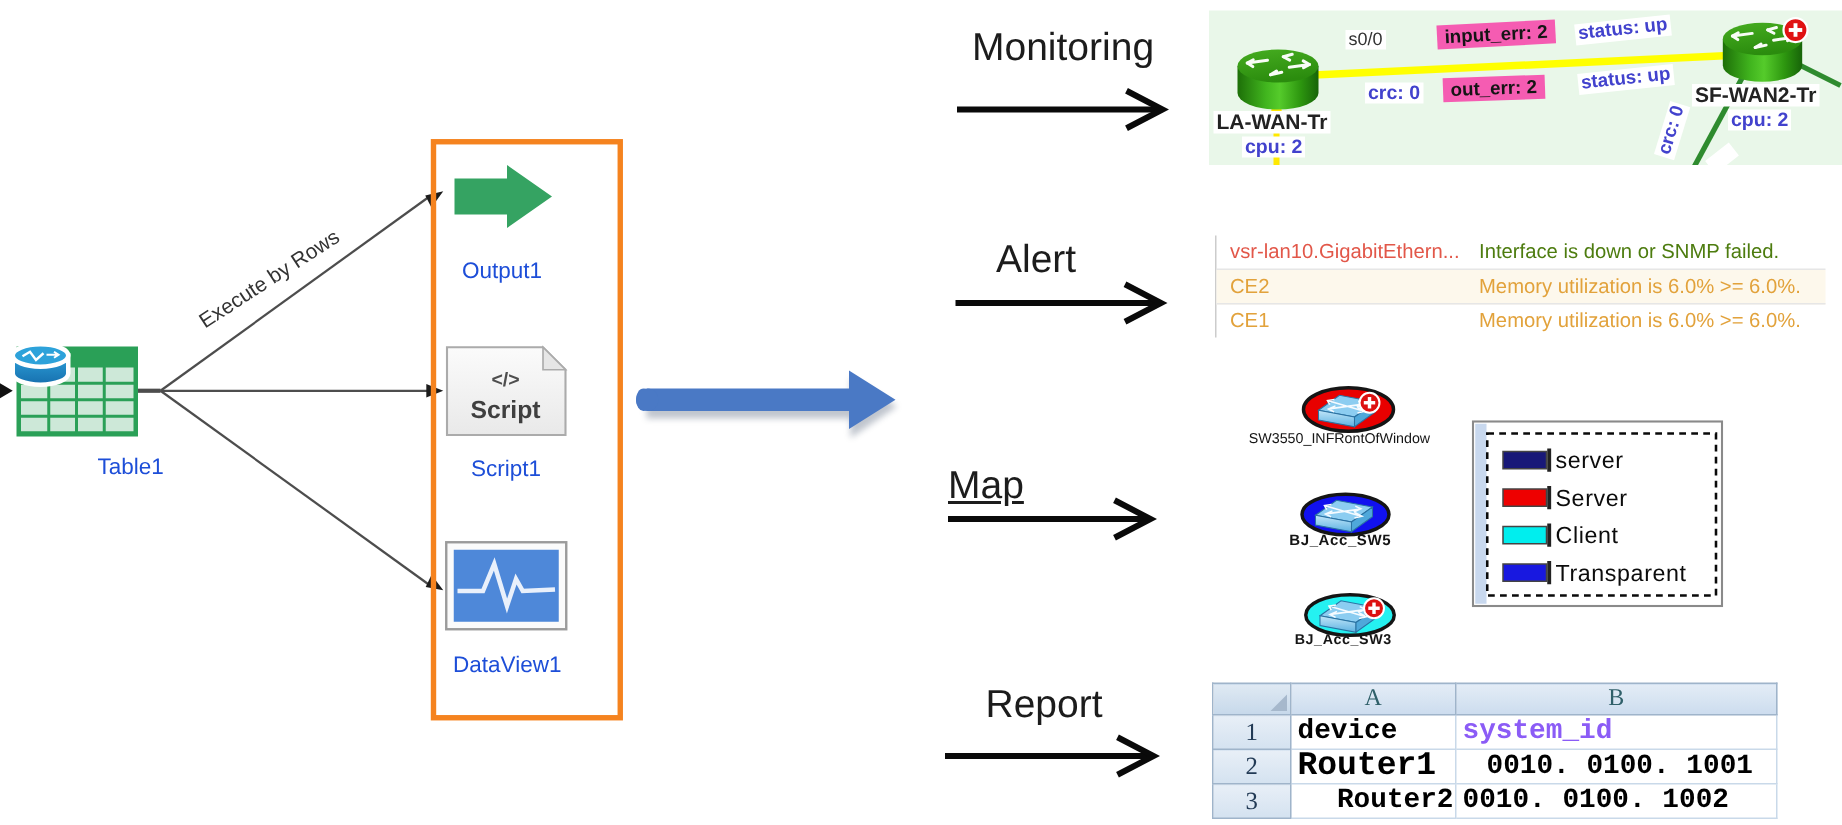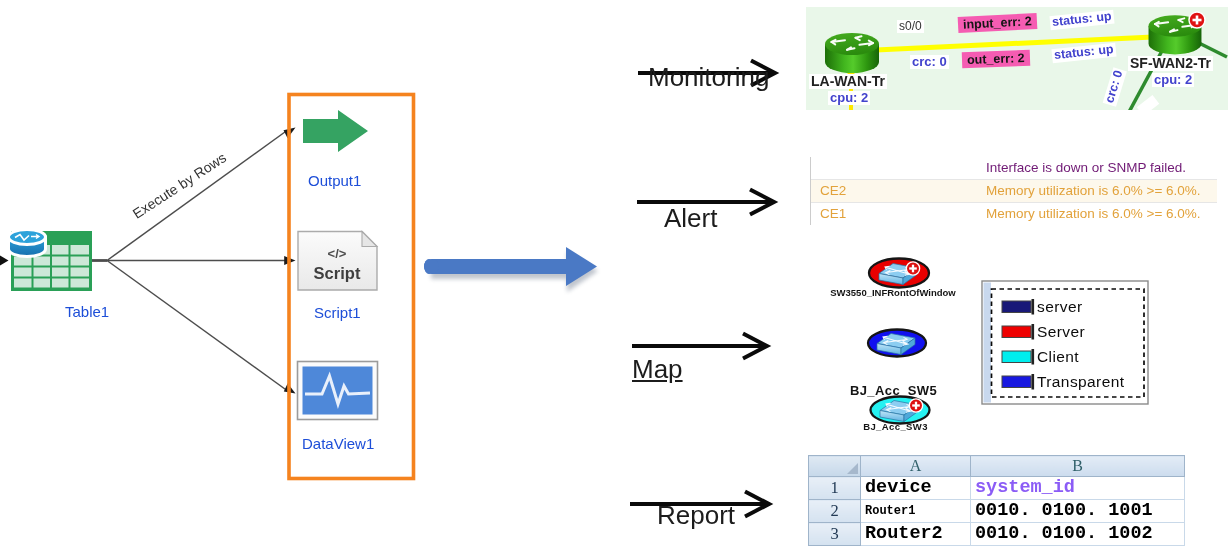--- a/index.html
+++ b/index.html
@@ -1,19 +1,19 @@
 <!DOCTYPE html>
 <html><head>
 <meta charset="utf-8">
 <style>
   html,body{margin:0;padding:0;}
   body{width:1228px;height:550px;background:#fff;font-family:"Liberation Sans",sans-serif;overflow:hidden;position:relative;}
   .abs{position:absolute;}
   .lbl{color:#1d4ed8;font-size:15px;}
-  .sect{color:#1c1c1c;font-size:26px;margin-top:46px;}
+  .sect{color:#1c1c1c;font-size:26px;}
   .wbox{background:#fff;padding:0 2px;line-height:1.1;white-space:nowrap;}
   .blue{color:#4242cd;font-weight:bold;font-size:13px;}
   .pink{background:#f55cb2;color:#151515;font-weight:bold;font-size:12.5px;padding:1px 5px;white-space:nowrap;}
 </style>
 </head>
 <body>
 <svg class="abs" style="left:0;top:0;z-index:1;" width="1228" height="550" viewBox="0 0 1228 550">
   <defs>
     <clipPath id="monclip">
         <rect x="806" y="7" width="422" height="103"></rect>
@@ -210,56 +210,57 @@
 <div class="abs pink" style="left:962px;top:51px;z-index:2;transform:rotate(-2deg);">out_err: 2</div>
 <div class="abs wbox blue" style="left:1052px;top:46px;z-index:2;transform:rotate(-6deg);font-size:12.5px;">status: up</div>
 <div class="abs wbox" style="left:809px;top:74px;z-index:2;font-size:14px;font-weight:bold;color:#222;">LA-WAN-Tr</div>
 <div class="abs wbox blue" style="left:828px;top:91px;z-index:2;">cpu: 2</div>
 <div class="abs wbox" style="left:1128px;top:56px;z-index:2;font-size:14px;font-weight:bold;color:#222;">SF-WAN2-Tr</div>
 <div class="abs wbox blue" style="left:1152px;top:73px;z-index:2;">cpu: 2</div>
 <div class="abs wbox blue" style="left:1096px;top:80px;z-index:2;transform:rotate(-73deg);font-size:12.5px;">crc: 0</div>
 
 <div class="abs" style="left:810px;top:157px;width:406px;height:68px;z-index:2;border-left:1px solid #ccc;font-size:13.5px;">
   <div style="height:22px;line-height:22px;border-bottom:1px solid #e6e6e6;position:relative;">
-    <span style="position:absolute;left:175px;color:#701a75;">Interface is down or SNMP failed.</span>
+    <span style="position:absolute;left:9px;color:#e25749;">vsr-lan10.GigabitEthern...</span>
+    <span style="position:absolute;left:175px;color:#4d7c0f;">Interface is down or SNMP failed.</span>
   </div>
   <div style="height:22px;line-height:22px;border-bottom:1px solid #e6e6e6;background:#fdf8ec;position:relative;">
     <span style="position:absolute;left:9px;color:#e2a23b;text-align:right;">CE2</span>
     <span style="position:absolute;left:175px;color:#e2a23b;">Memory utilization is 6.0% &gt;= 6.0%.</span>
   </div>
   <div style="height:22px;line-height:22px;position:relative;">
     <span style="position:absolute;left:9px;color:#e2a23b;">CE1</span>
     <span style="position:absolute;left:175px;color:#e2a23b;">Memory utilization is 6.0% &gt;= 6.0%.</span>
   </div>
 </div>
 
-<div class="abs" style="left:823px;top:287px;width:140px;text-align:center;z-index:2;font-size:9.5px;font-weight:bold;color:#151515;">SW3550_INFRontOfWindow</div>
-<div class="abs" style="left:840px;top:355px;width:107px;text-align:center;z-index:2;font-size:13px;font-weight:bold;color:#151515;letter-spacing:0.4px;margin-top:28px;">BJ_Acc_SW5</div>
+<div class="abs" style="left:823px;top:287px;width:140px;text-align:center;z-index:2;font-size:9.5px;font-weight:normal;color:#151515;">SW3550_INFRontOfWindow</div>
+<div class="abs" style="left:840px;top:355px;width:107px;text-align:center;z-index:2;font-size:10px;font-weight:bold;color:#151515;letter-spacing:0.4px;">BJ_Acc_SW5</div>
 <div class="abs" style="left:841px;top:421px;width:109px;text-align:center;z-index:2;font-size:9.5px;font-weight:bold;color:#151515;letter-spacing:0.4px;">BJ_Acc_SW3</div>
 
 <div class="abs" style="left:808px;top:455px;z-index:2;">
   <table style="border-collapse:collapse;table-layout:fixed;">
     <tbody>
         <tr style="height:21px;">
       <td style="width:49px;background:linear-gradient(#dfe9f3,#c6d8ea);border:1px solid #9fb4ca;position:relative;">
         <div style="position:absolute;right:2px;bottom:2px;width:0;height:0;border-left:11px solid transparent;border-bottom:11px solid #a6b8cc;"></div>
       </td>
       <td style="width:107px;background:linear-gradient(#e3ecf6,#ccdcee);border:1px solid #9fb4ca;text-align:center;font-family:'Liberation Serif',serif;font-size:16px;color:#30606a;">A</td>
       <td style="width:211px;background:linear-gradient(#e3ecf6,#ccdcee);border:1px solid #9fb4ca;text-align:center;font-family:'Liberation Serif',serif;font-size:16px;color:#30606a;">B</td>
     </tr>
     <tr style="height:21.5px;">
       <td style="background:linear-gradient(#e8eff7,#d4e2f0);border:1px solid #9fb4ca;text-align:center;font-family:'Liberation Serif',serif;font-size:16.5px;color:#223a55;">1</td>
       <td style="border:1px solid #c9d9e9;background:#fff;font-family:'Liberation Mono',monospace;font-size:18.5px;font-weight:600;color:#000;padding-left:4px;line-height:20px;">device</td>
       <td style="border:1px solid #c9d9e9;background:#fff;font-family:'Liberation Mono',monospace;font-size:18.5px;font-weight:600;color:#8b5cf6;padding-left:4px;line-height:20px;">system_id</td>
     </tr>
     <tr style="height:21.5px;">
       <td style="background:linear-gradient(#e8eff7,#d4e2f0);border:1px solid #9fb4ca;text-align:center;font-family:'Liberation Serif',serif;font-size:16.5px;color:#223a55;">2</td>
-      <td style="border:1px solid #c9d9e9;background:#fff;font-family:'Liberation Mono',monospace;font-size:12px;font-weight:600;color:#000;padding-left:4px;line-height:20px;">Router1</td>
-      <td style="border:1px solid #c9d9e9;background:#fff;font-family:'Liberation Mono',monospace;font-size:18.5px;font-weight:600;color:#000;padding-left:4px;line-height:20px;">0010. 0100. 1001</td>
+      <td style="border:1px solid #c9d9e9;background:#fff;font-family:'Liberation Mono',monospace;font-size:22px;font-weight:600;color:#000;padding-left:4px;line-height:20px;">Router1</td>
+      <td style="border:1px solid #c9d9e9;background:#fff;font-family:'Liberation Mono',monospace;font-size:18.5px;font-weight:600;color:#000;padding-left:20px;line-height:20px;">0010. 0100. 1001</td>
     </tr>
     <tr style="height:21.5px;">
       <td style="background:linear-gradient(#e8eff7,#d4e2f0);border:1px solid #9fb4ca;text-align:center;font-family:'Liberation Serif',serif;font-size:16.5px;color:#223a55;">3</td>
-      <td style="border:1px solid #c9d9e9;background:#fff;font-family:'Liberation Mono',monospace;font-size:18.5px;font-weight:600;color:#000;padding-left:4px;line-height:20px;">Router2</td>
+      <td style="border:1px solid #c9d9e9;background:#fff;font-family:'Liberation Mono',monospace;font-size:18.5px;font-weight:600;color:#000;padding-left:4px;line-height:20px;text-align:right;">Router2</td>
       <td style="border:1px solid #c9d9e9;background:#fff;font-family:'Liberation Mono',monospace;font-size:18.5px;font-weight:600;color:#000;padding-left:4px;line-height:20px;">0010. 0100. 1002</td>
     </tr>
   </tbody>
     </table>
 </div>
 
 </body></html>

